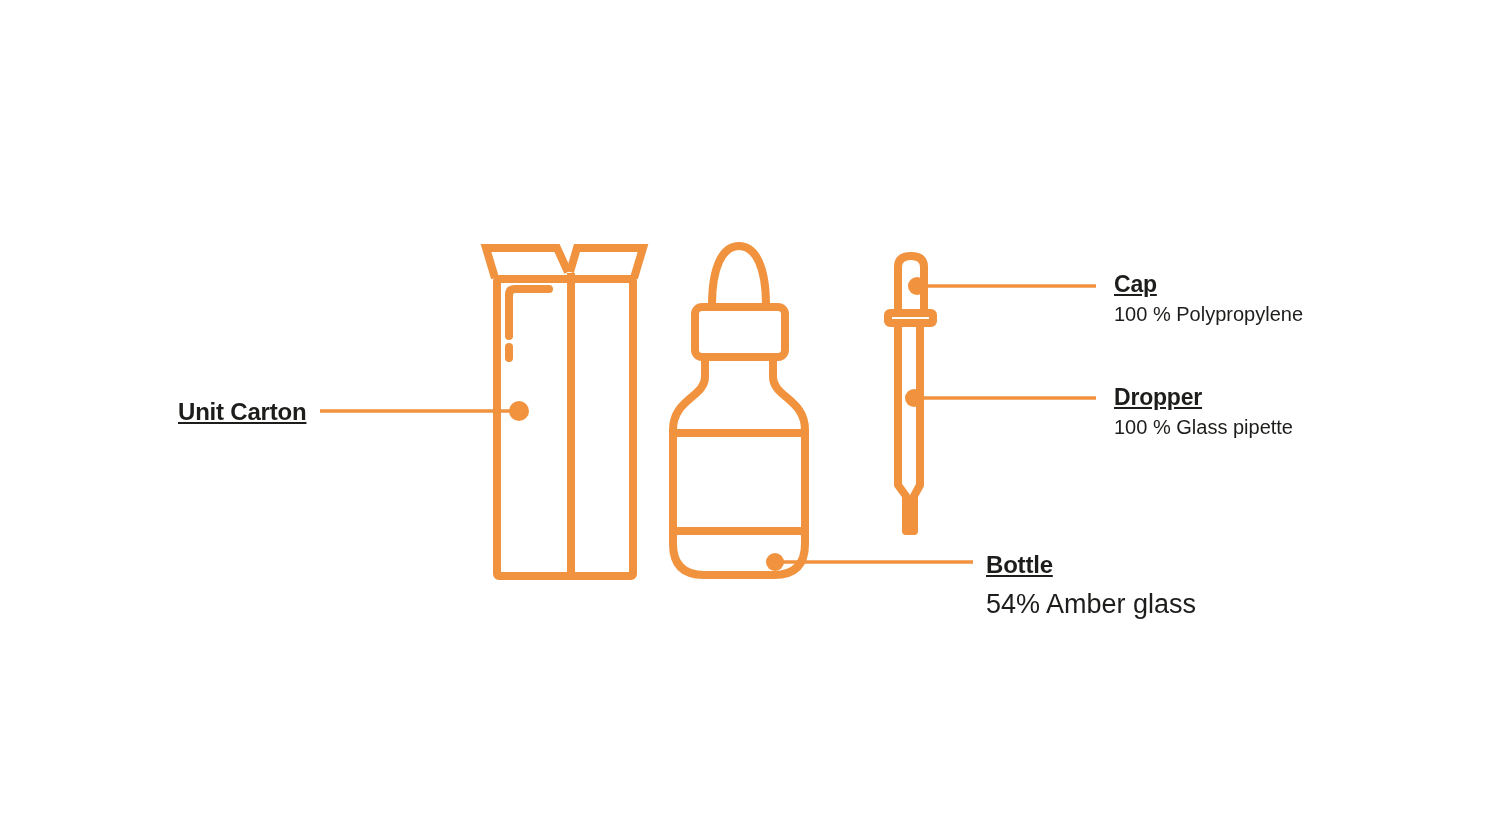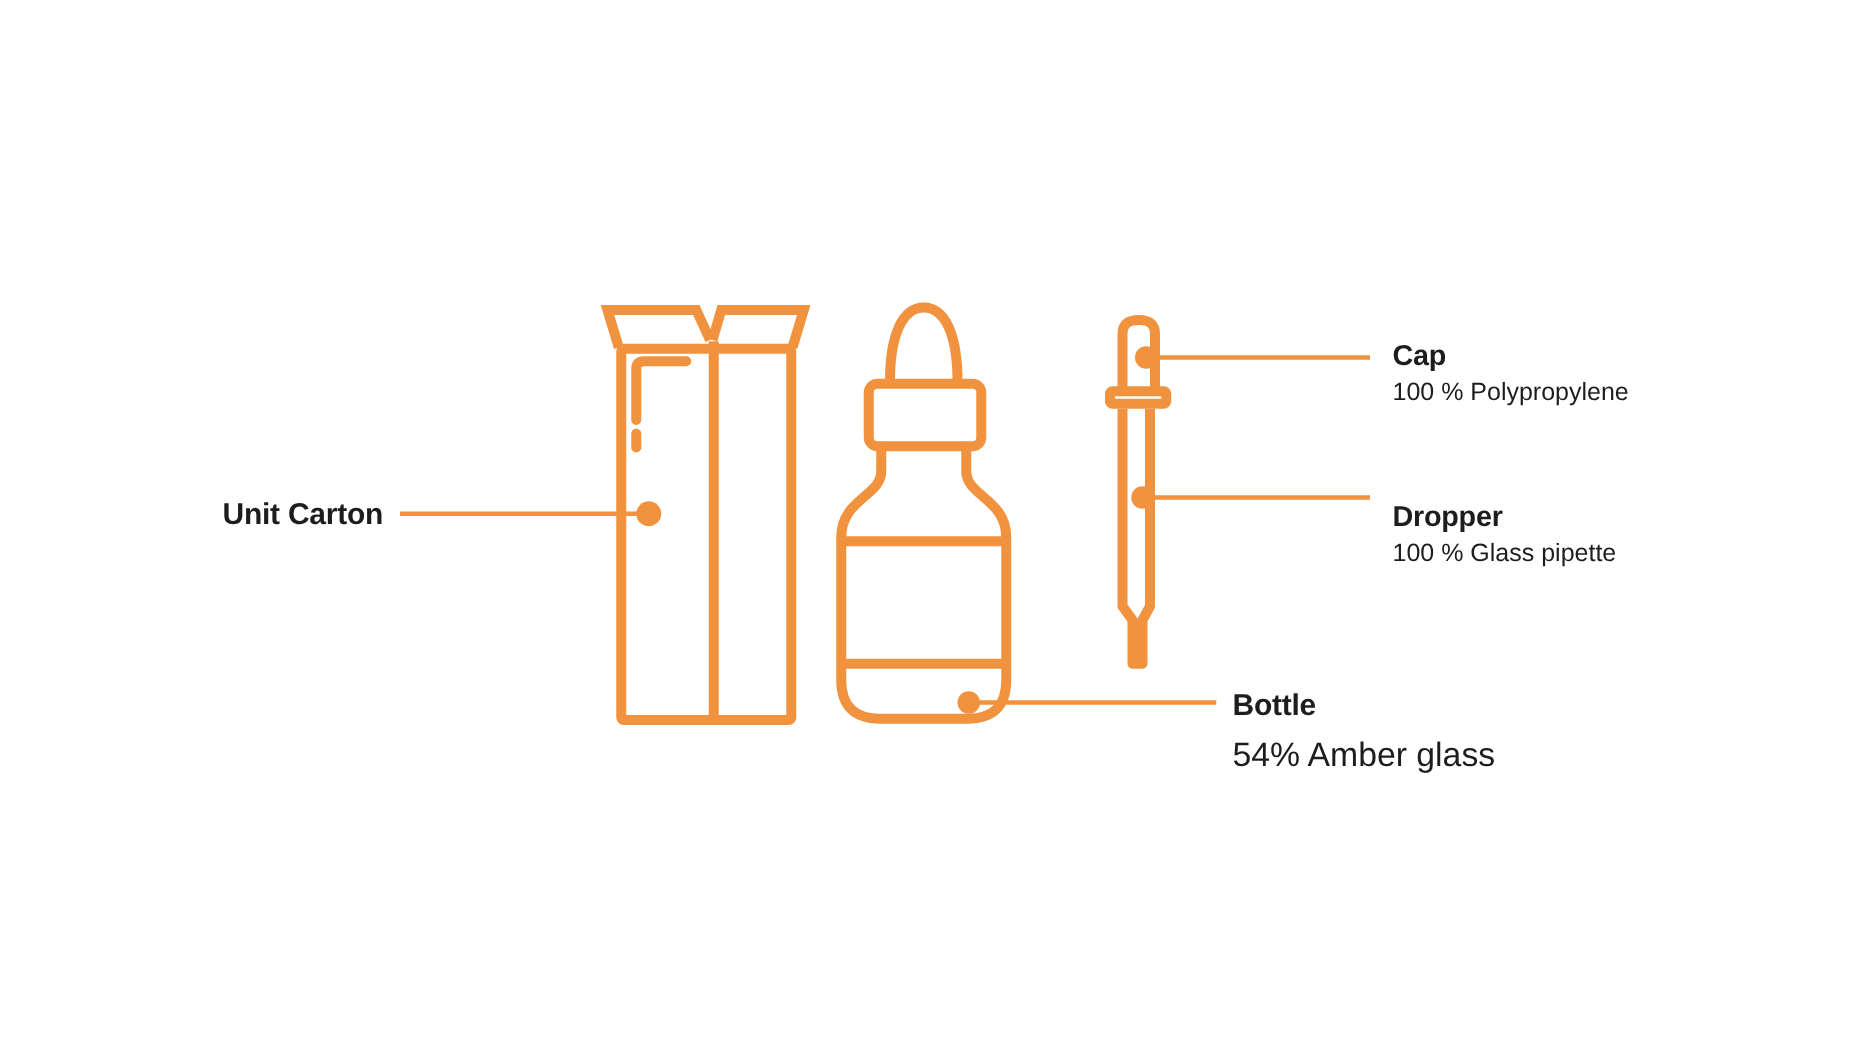--- a/index.html
+++ b/index.html
@@ -23,35 +23,36 @@
     width:1500px;height:837px;
     display:block;
   }
   .label-block{position:absolute;}
   .label-title{
     font-weight:700;
     letter-spacing:-0.2px;
     line-height:1.15;
     color:var(--ink);
     white-space:nowrap;
+    text-decoration:underline;
   }
   .label-desc{
     font-weight:400;
     color:var(--ink);
     white-space:nowrap;
   }
   
   .label-lg .label-title{font-size:24px;}
   .label-lg .label-desc{font-size:27px;line-height:34px;margin-top:8px;}
   .label-sm .label-title{font-size:23px;}
   .label-sm .label-desc{font-size:20px;line-height:28px;margin-top:3px;}
 
   #label-unit-carton{left:178px;top:398px;}
   #label-cap{left:1114px;top:271px;}
-  #label-dropper{left:1114px;top:400px;}
+  #label-dropper{left:1114px;top:384px;}
   #label-bottle{left:986px;top:551px;}
 </style>
 </head>
 <body>
 
 <div class="canvas">
 
   <svg class="diagram-svg" viewBox="0 0 1500 837">
     <g fill="none" stroke="#F0923E" stroke-width="8">
 

